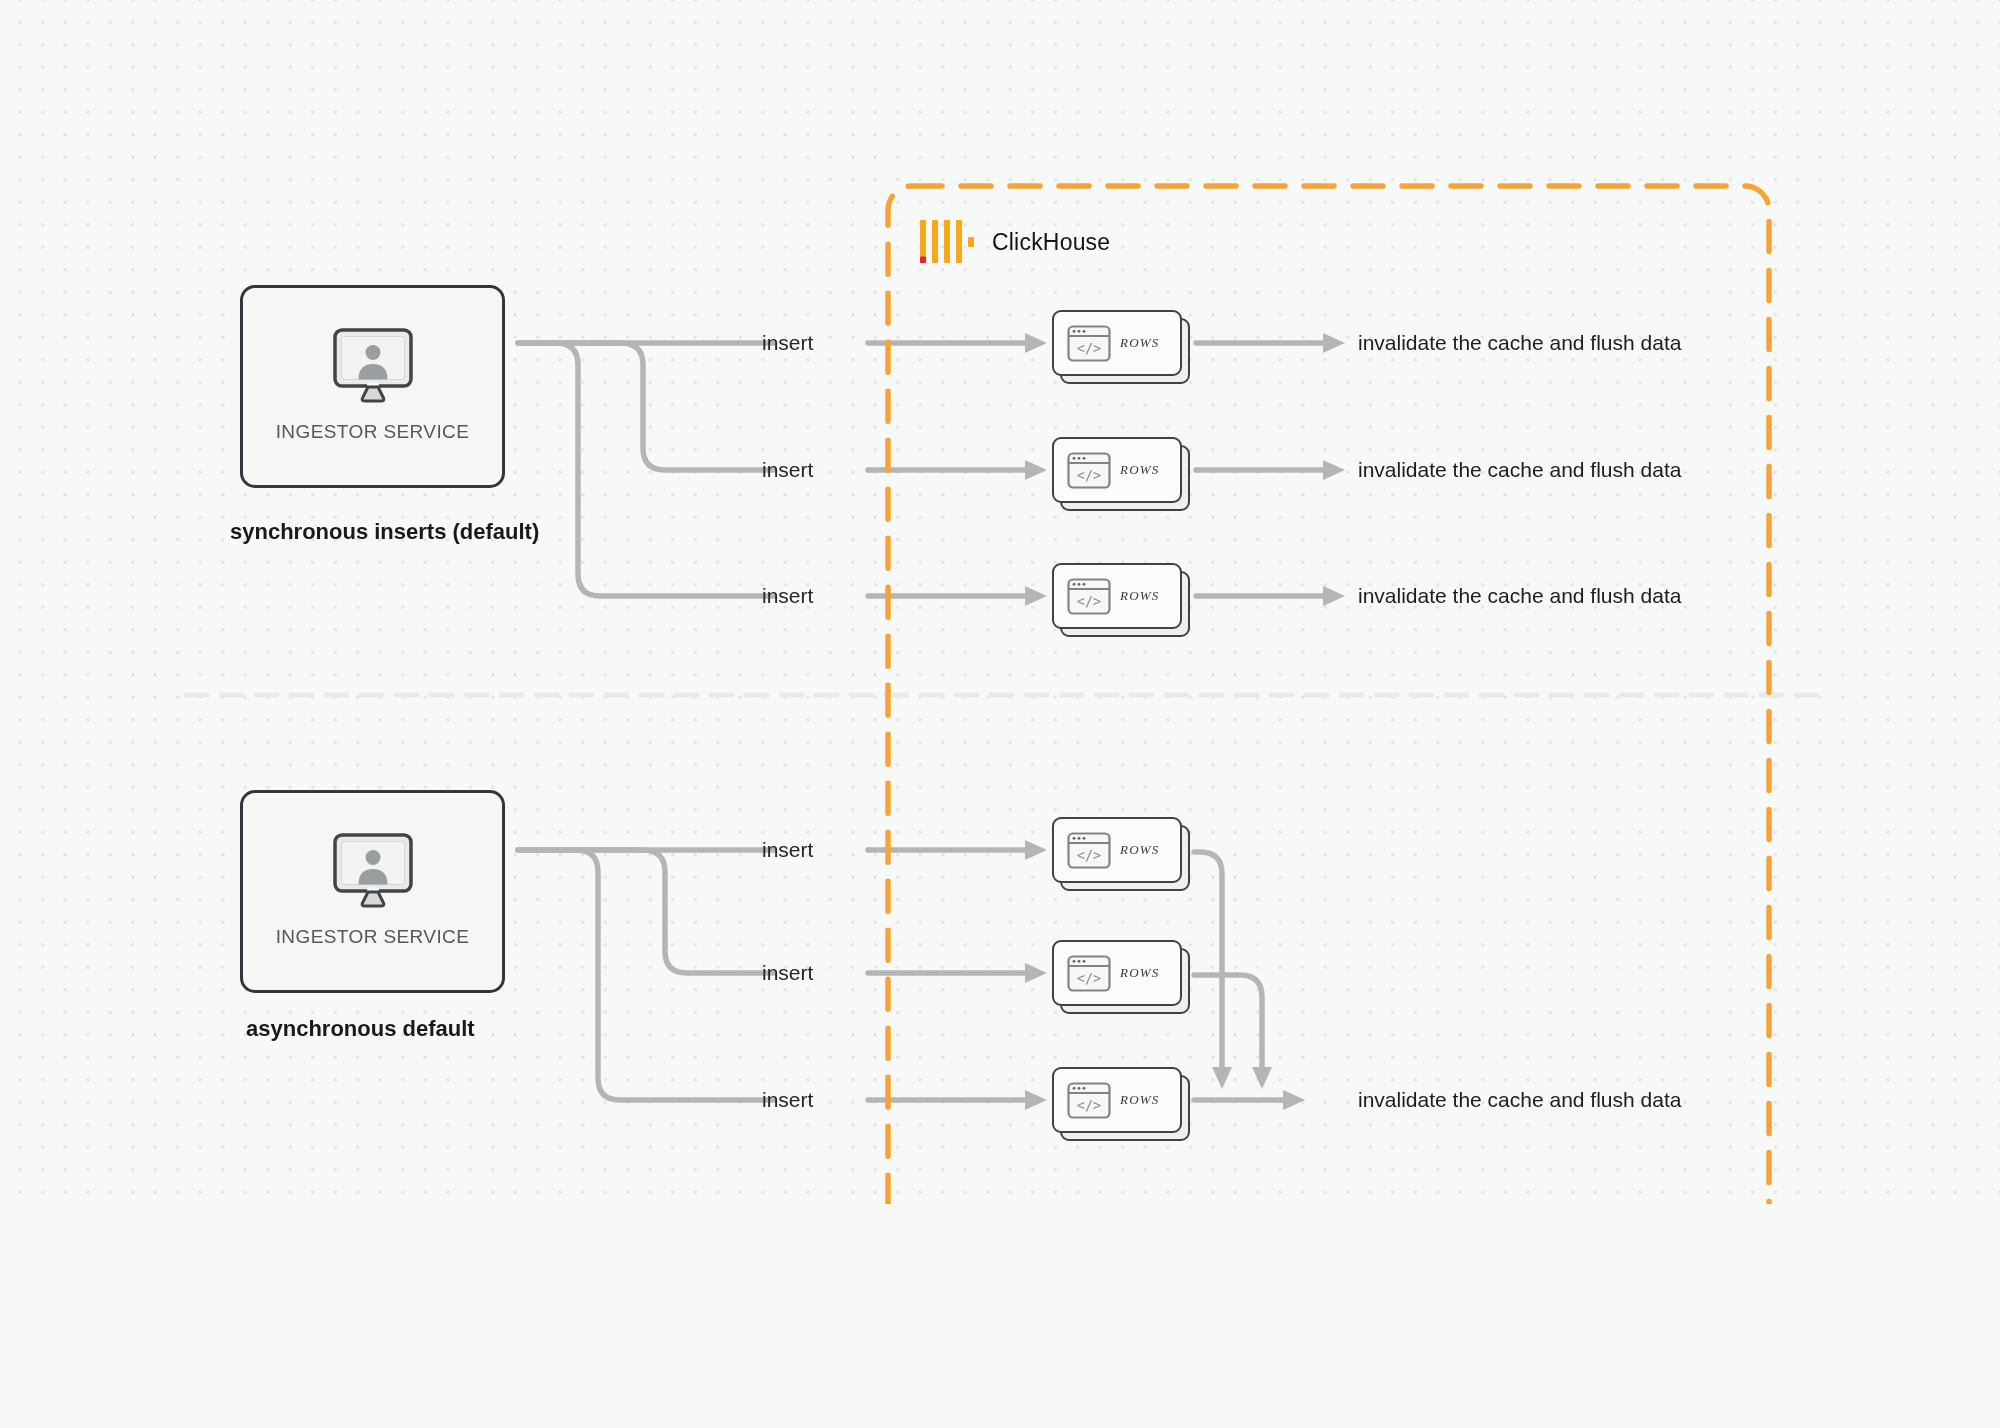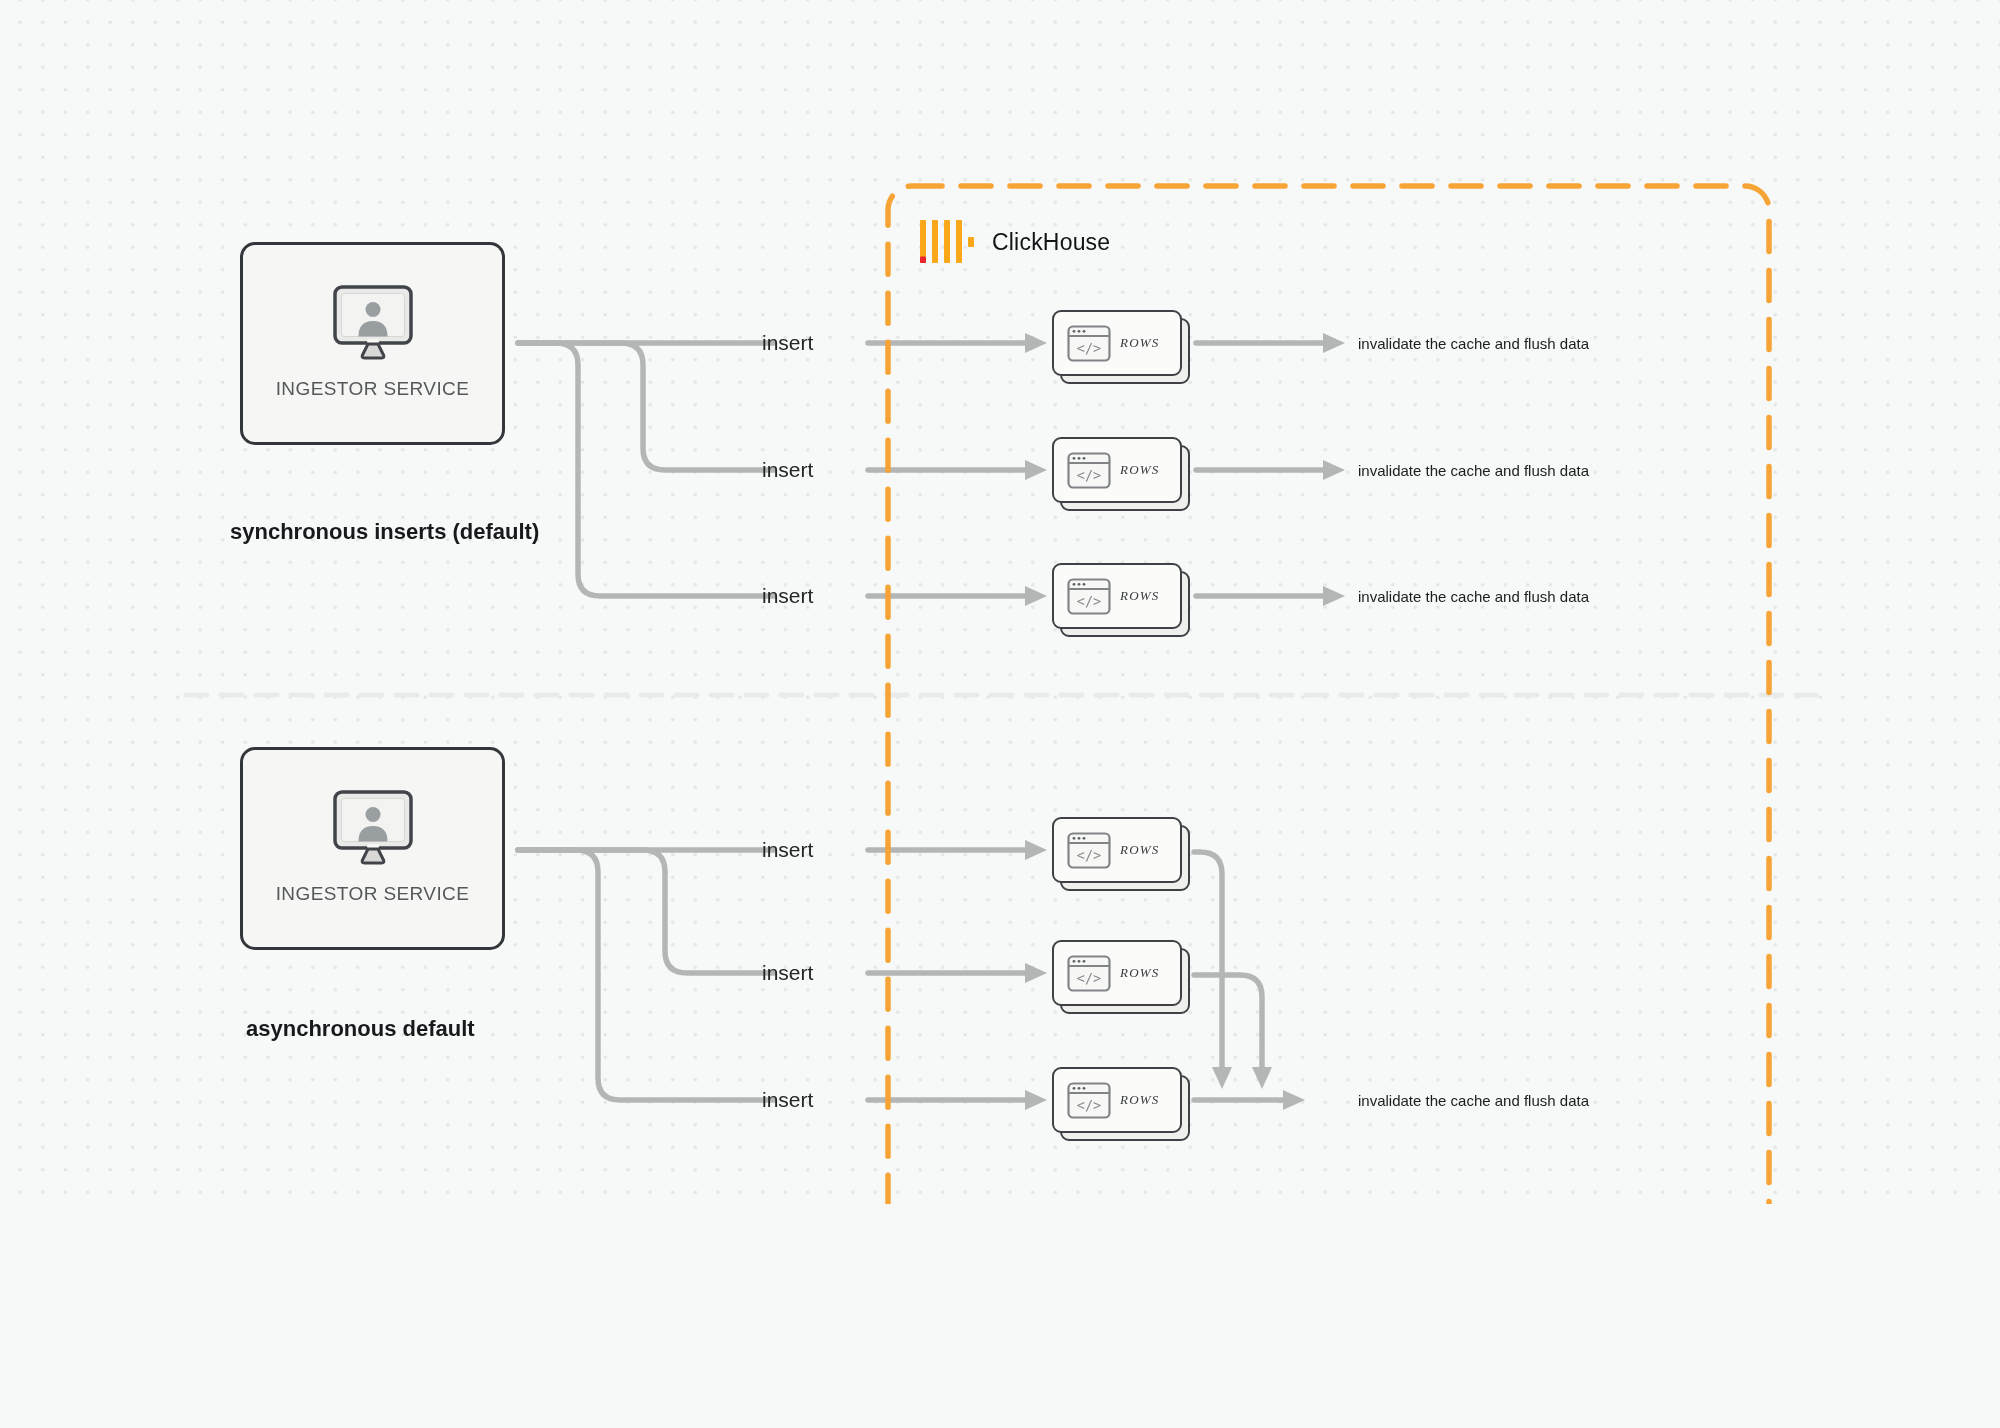--- a/index.html
+++ b/index.html
@@ -8,29 +8,29 @@
     background-color:#f7f8f8;
     background-image:radial-gradient(circle,#e4e5e5 1.8px,transparent 2px);
     background-size:22.5px 22.5px;background-position:9px 11px;
     font-family:"Liberation Sans",sans-serif;
   }
   svg.layer{position:absolute;left:0;top:0;}
   
   .ingestor{
     position:absolute;width:265px;height:203px;box-sizing:border-box;
     background:#f6f7f5;border:3.5px solid #33373b;border-radius:15px;
-    display:flex;flex-direction:column;align-items:center;justify-content:center;gap:10px;
+    display:flex;flex-direction:column;align-items:center;justify-content:center;gap:10px;margin-top:43px;
   }
   .ingestor .svc-label{font-size:19px;color:#55585b;letter-spacing:.4px;white-space:nowrap;}
   
   .caption{position:absolute;font-size:22px;font-weight:bold;color:#17191c;white-space:nowrap;transform:translateY(-50%);}
   
   .insert-label{position:absolute;left:762px;width:120px;transform:translateY(-50%);
     font-size:21px;color:#232527;}
-  .result-label{position:absolute;left:1358px;transform:translateY(-50%);font-size:15px;color:#1b1d1f;white-space:nowrap;}
+  .result-label{position:absolute;left:1358px;transform:translateY(-50%);font-size:21px;color:#1b1d1f;white-space:nowrap;}
   
   .brand{position:absolute;left:992px;top:242px;transform:translateY(-50%);
     font-size:23px;font-weight:500;color:#121315;letter-spacing:.2px;}
   
   .card{position:absolute;width:130px;height:66px;}
   .card .back{position:absolute;left:8px;top:8px;width:130px;height:66px;box-sizing:border-box;
     background:#efefed;border:2.5px solid #3e4246;border-radius:9px;}
   .card .front{position:absolute;left:0;top:0;width:130px;height:66px;box-sizing:border-box;
     background:#fbfbfa;border:2.5px solid #3e4246;border-radius:9px;
     display:flex;align-items:center;gap:9px;padding-left:13px;}

